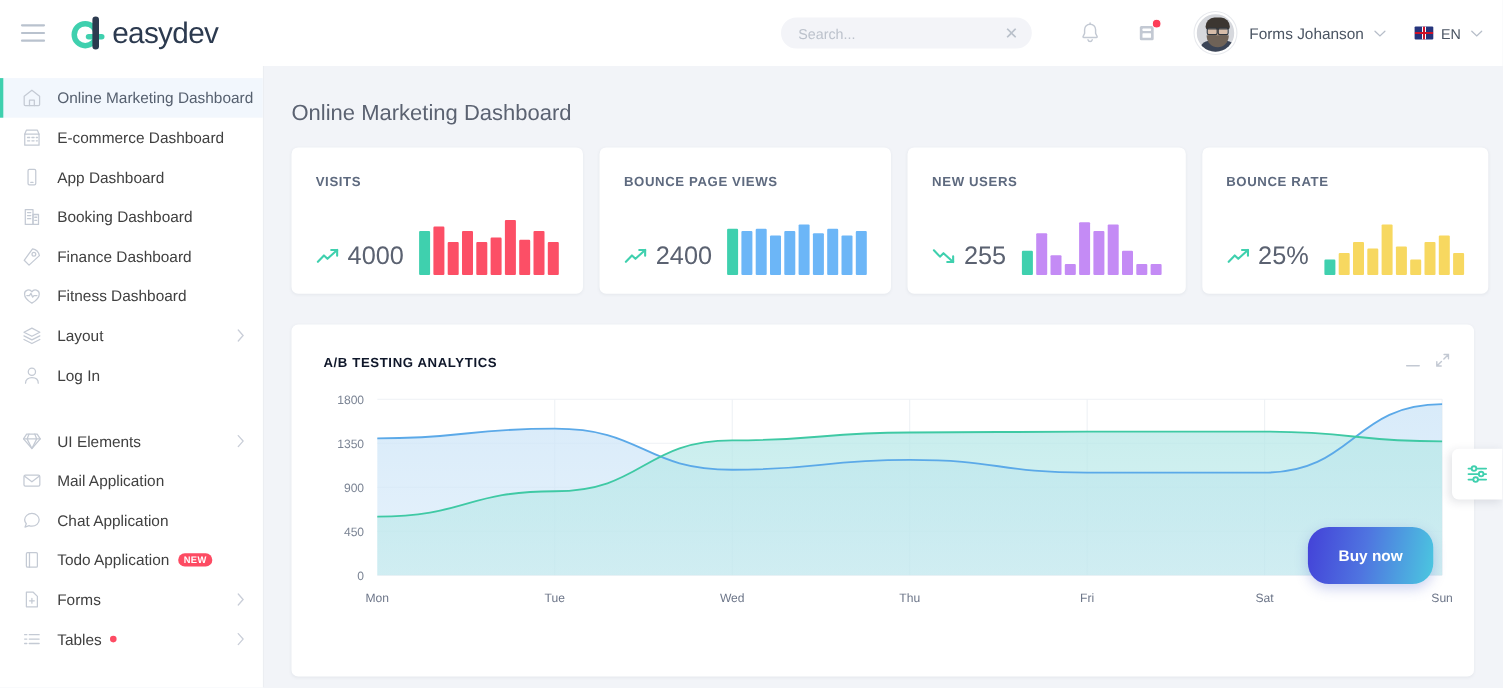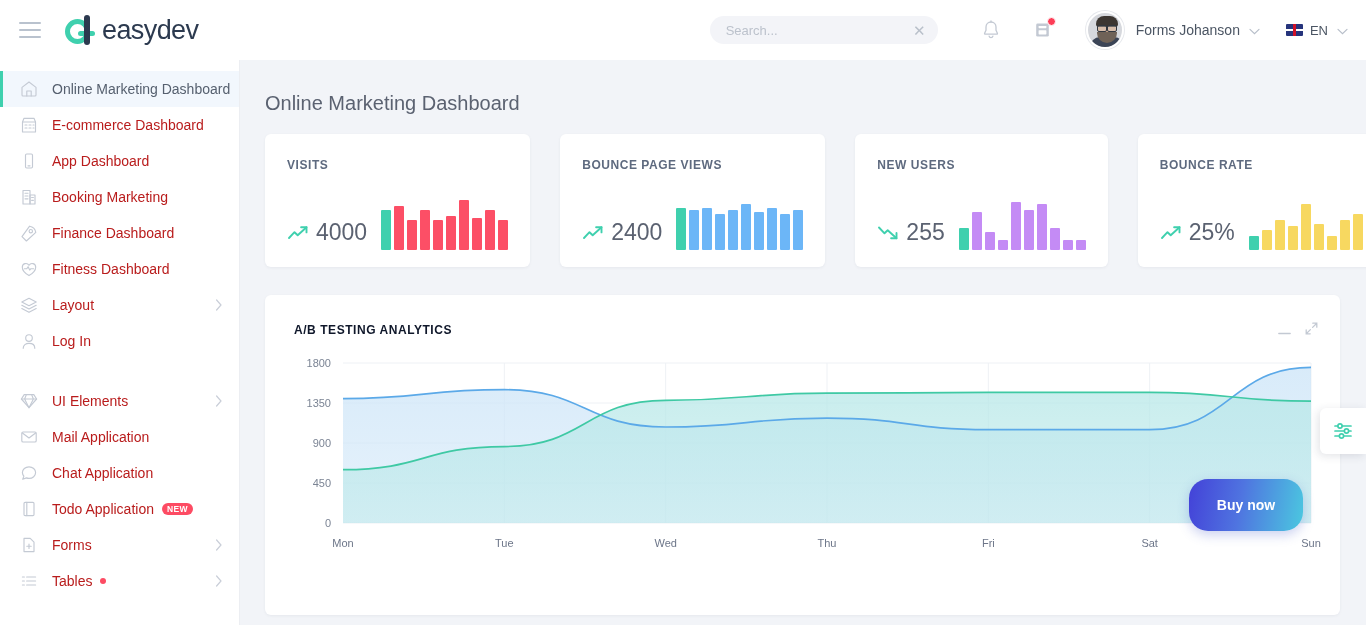--- a/index.html
+++ b/index.html
@@ -127,21 +127,21 @@
   .nav-item.active { background: #f2f7fd; }
   .nav-item.active::before {
     content:""; position: absolute; left: 0; top: 0;
     width: 3px; height: 100%; background: #3fd0ae;
   }
   .nav-ico {
     width: 18px; height: 18px; flex: none;
     display: flex; align-items: center; justify-content: center;
     color: #c4cad4; margin-right: 14px;
   }
-  .nav-label { font-size: 14px; color: #b91c1c; white-space: nowrap; }
+  .nav-label { font-size: 14px; color: #404040; white-space: nowrap; }
   .nav-item.active .nav-label { color: #56606f; }
   .nav-arrow { margin-left: auto; margin-right: 16px; color: #c9ced8; display: flex; }
   .nav-gap { height: 24px; }
   .badge-new {
     margin-left: 8px; background: #fd4b63; color: #fff;
     font-size: 8.5px; font-weight: bold; letter-spacing: .4px;
     padding: 2px 5px 2px 5px; border-radius: 8px; line-height: 1;
   }
   .dot-red { width: 6px; height: 6px; border-radius: 50%; background: #fd4b63; margin-left: 8px; flex: none; }
 
@@ -150,21 +150,21 @@
     position: absolute; top: 60px; left: 240px;
     width: 1126px; height: 565px;
     background: #f2f4f8; overflow: hidden;
   }
   .page-title {
     font-size: 20px; color: #5b6271; font-weight: 400;
     margin: 32px 0 0 25px;
   }
 
   .cards-row {
-    display: flex; gap: 30px;
+    display: flex; gap: 15px;
     margin: 19px 26px 0 25px;
   }
   .stat-card {
     flex: 1; height: 133px; background: #fff;
     border-radius: 6px; box-shadow: 0 1px 3px rgba(40,50,70,.06);
     padding: 24px 22px 0 22px;
   }
   .stat-title {
     font-size: 12px; font-weight: bold; color: #5e6a7f;
     letter-spacing: .55px;
@@ -317,21 +317,21 @@
         <span class="nav-label">App Dashboard</span>
       </div>
       <div class="nav-item">
         <span class="nav-ico">
           <svg width="18" height="18" viewBox="0 0 18 18" fill="none" stroke="currentColor" stroke-width="1.15" stroke-linejoin="round" stroke-linecap="round">
             <rect x="3" y="2.5" width="7" height="13.5"></rect>
             <rect x="10" y="7" width="5" height="9"></rect>
             <path d="M5 5.2h3M5 8h3M5 10.8h3M11.6 9.5h1.8M11.6 12.3h1.8"></path>
           </svg>
         </span>
-        <span class="nav-label">Booking Marketing</span>
+        <span class="nav-label">Booking Dashboard</span>
       </div>
       <div class="nav-item">
         <span class="nav-ico">
           <svg width="18" height="18" viewBox="0 0 18 18" fill="none" stroke="currentColor" stroke-width="1.15" stroke-linejoin="round" stroke-linecap="round">
             <path d="M9.6 2.2c3.2.5 5.6 3 6.2 6.2L6.4 17 2 12.6z"></path>
             <circle cx="10.8" cy="7.2" r="1.7"></circle>
           </svg>
         </span>
         <span class="nav-label">Finance Dashboard</span>
       </div>

